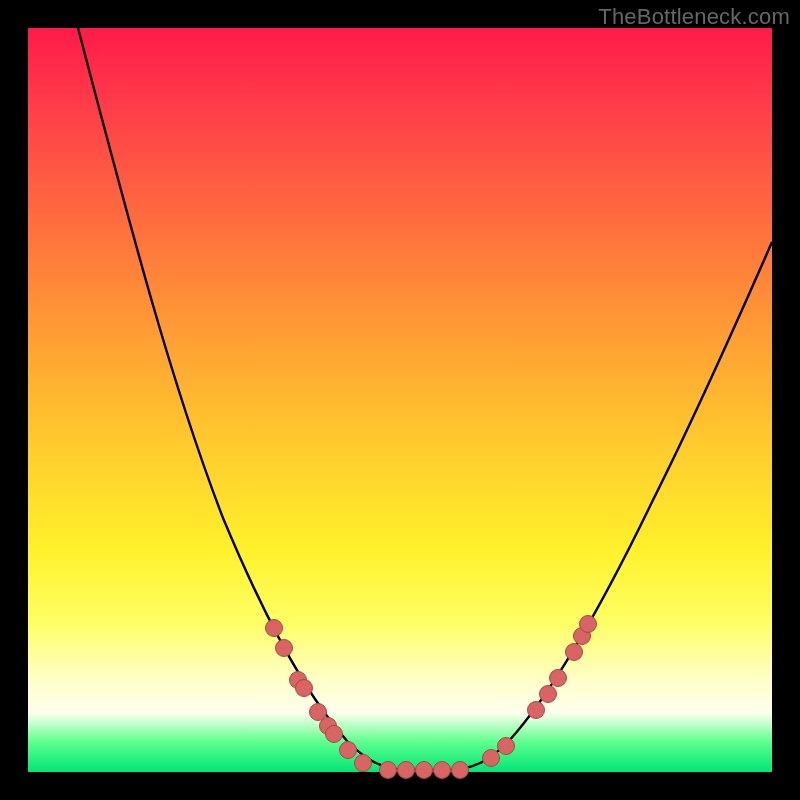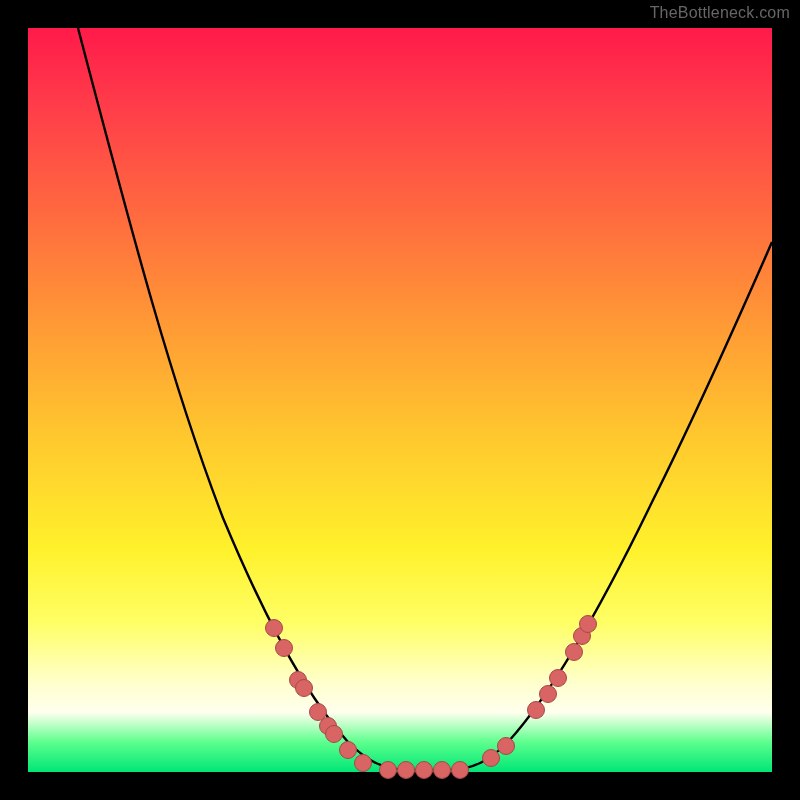--- a/index.html
+++ b/index.html
@@ -46,21 +46,21 @@
     top: 0;
     width: 744px;
     height: 744px;
     overflow: visible;
   }
   .watermark {
     position: absolute;
     top: 4px;
     right: 10px;
     color: #666;
-    font-size: 16px;
+    font-size: 22px;
     letter-spacing: 0.2px;
     user-select: none;
   }
 </style>
 </head>
 <body>
 
 <div class="frame">
   <div class="plot-area">
     <svg class="curve-layer" viewBox="0 0 744 744">

